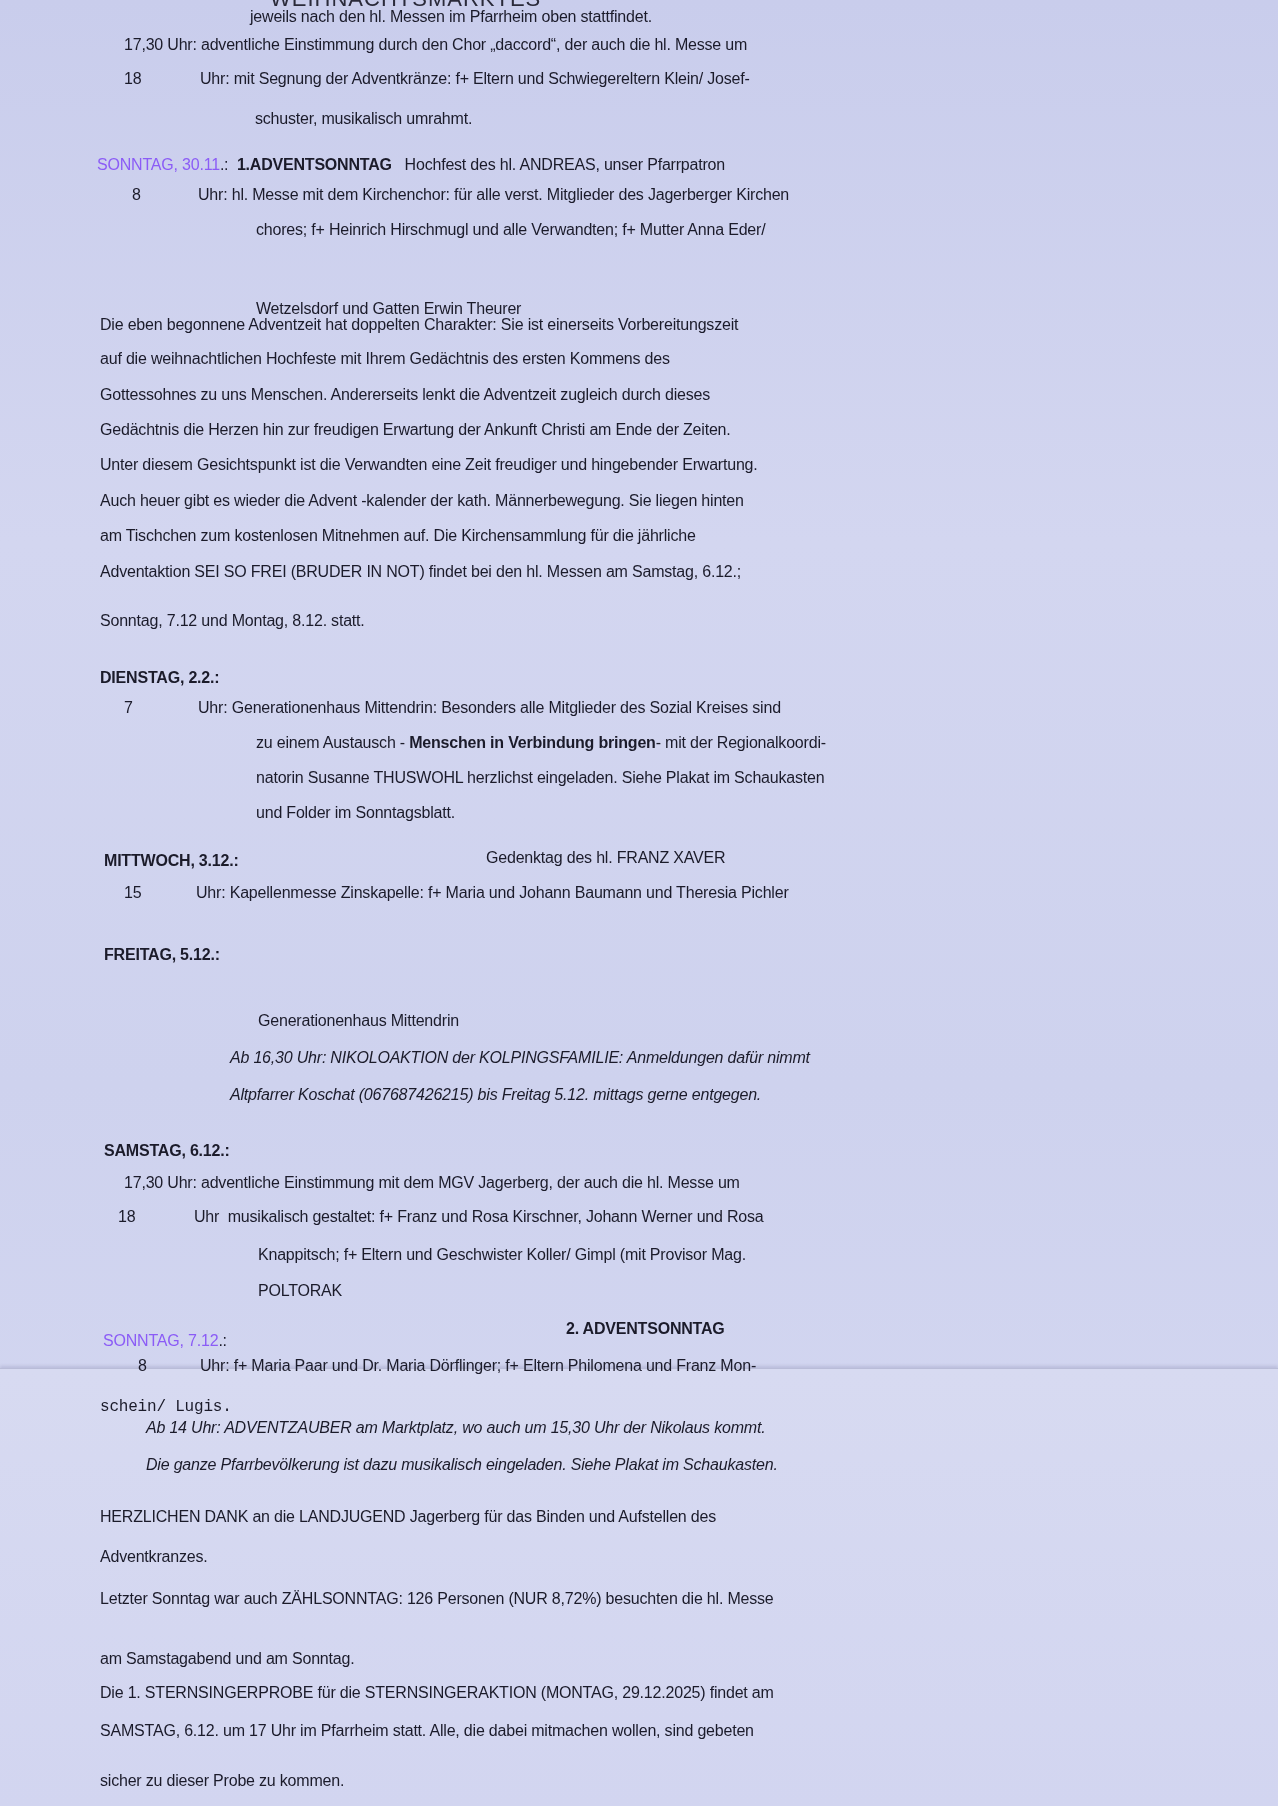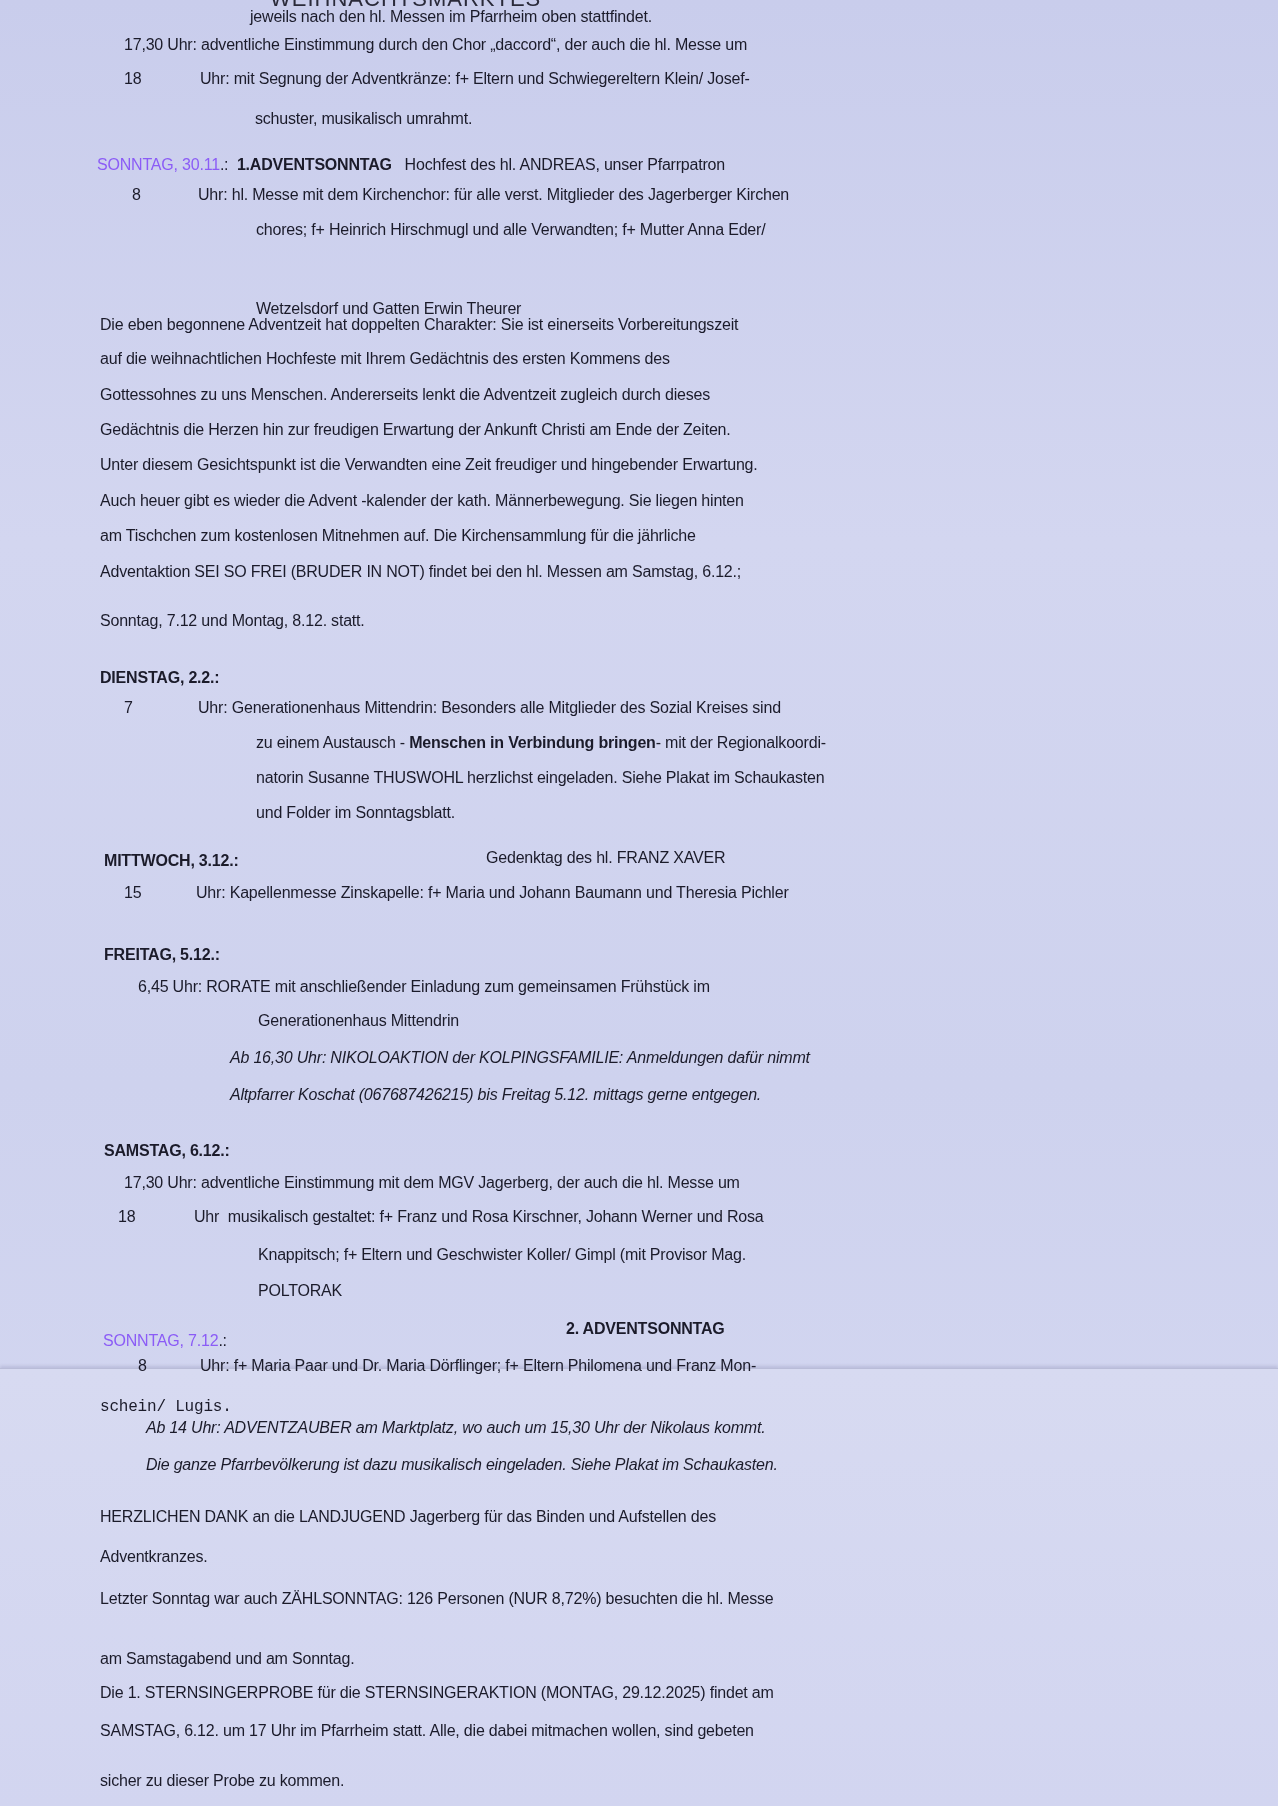--- a/index.html
+++ b/index.html
@@ -78,24 +78,20 @@
   <div class="line" style="left:256px; top:798px;">und Folder im  Sonntagsblatt.</div>
 
   <div class="line bold" style="left:104px; top:846px;">MITTWOCH, 3.12.:</div>
   <div class="line" style="left:486px; top:843px;">Gedenktag des hl. FRANZ XAVER</div>
   <div class="line" style="left:124px; top:878px;">
     <span class="time" style="width:72px">15</span><span>Uhr:</span>
     <span>Kapellenmesse Zinskapelle: f+ Maria und Johann Baumann und  Theresia Pichler</span>
   </div>
 
   <div class="line bold" style="left:104px; top:940px;">FREITAG, 5.12.:</div>
-  <div class="line" style="left:138px; top:972px;">
-    <span>6,45 Uhr:</span>
-    <span>RORATE mit anschließender Einladung zum gemeinsamen Frühstück im</span>
-  </div>
   <div class="line" style="left:258px; top:1006px;">Generationenhaus Mittendrin</div>
   <div class="line ital" style="left:230px; top:1043px;">Ab 16,30 Uhr: NIKOLOAKTION der KOLPINGSFAMILIE:  Anmeldungen dafür nimmt</div>
   <div class="line ital" style="left:230px; top:1080px;">Altpfarrer Koschat (067687426215) bis Freitag 5.12. mittags gerne entgegen.</div>
 
   <div class="line bold" style="left:104px; top:1136px;">SAMSTAG, 6.12.:</div>
   <div class="line" style="left:124px; top:1168px;">
     <span>17,30 Uhr:</span>
     <span>adventliche Einstimmung mit dem MGV Jagerberg, der auch die hl. Messe um</span>
   </div>
   <div class="line" style="left:118px; top:1202px;">

